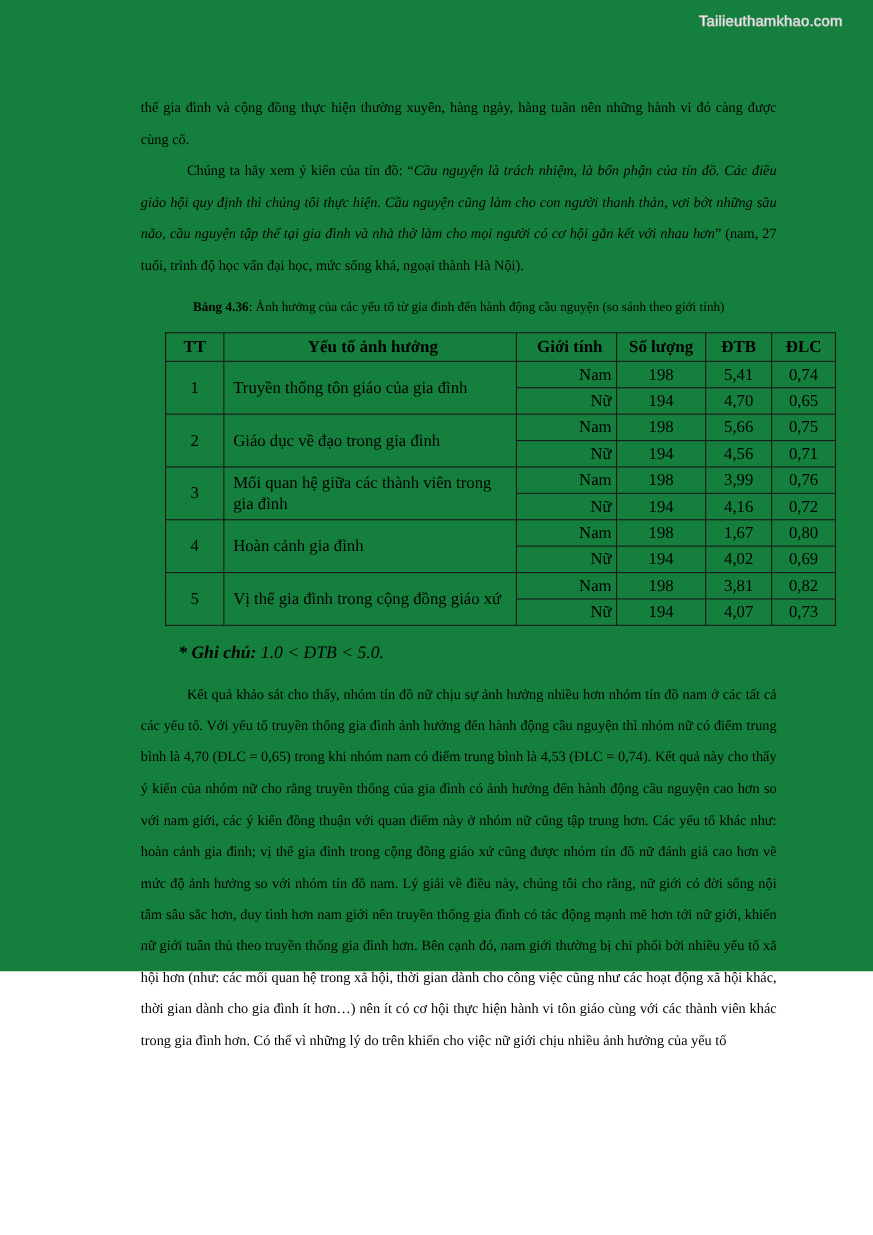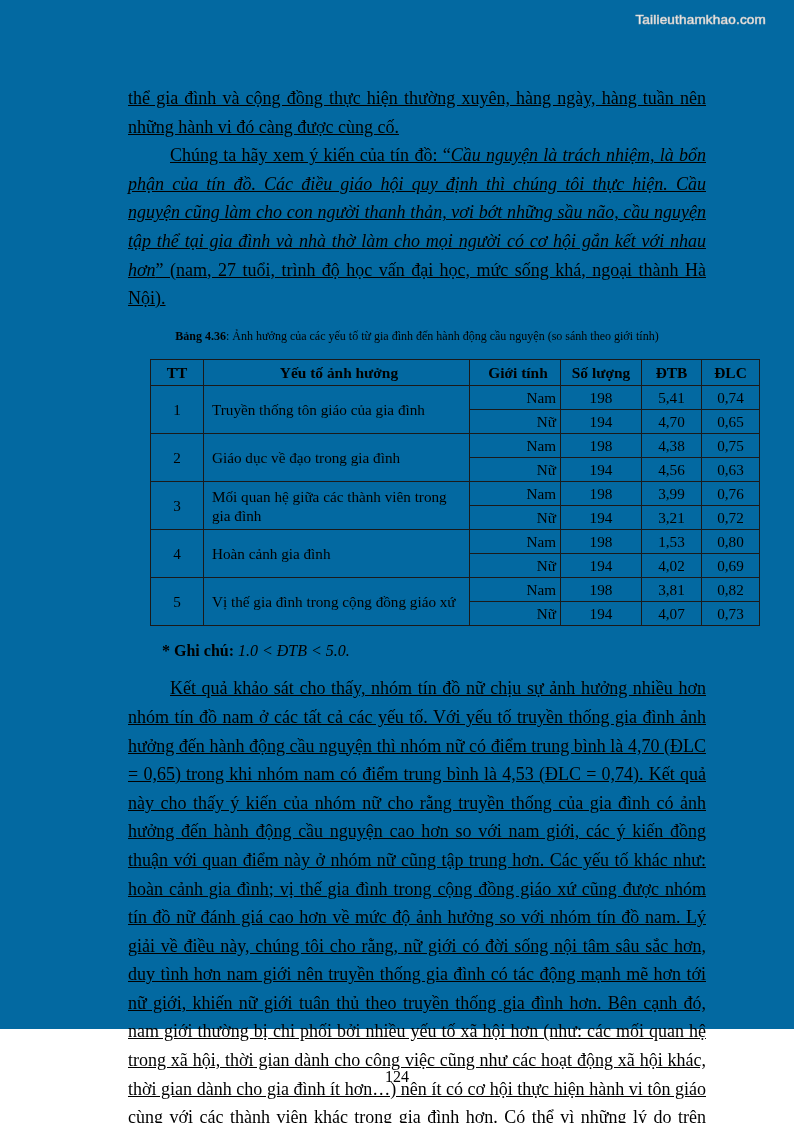--- a/index.html
+++ b/index.html
@@ -12,22 +12,22 @@
     background: #ffffff;
     font-family: "Liberation Serif", "DejaVu Serif", serif;
     color: #000000;
     position: relative;
     overflow: hidden;
   }
   .page {
     position: absolute;
     left: 0; top: 0;
     width: 794px;
-    height: 1029px;
-    background: #0369a1;
+    height: 883px;
+    background: #15803d;
   }
   .watermark {
     position: absolute;
     top: 12px;
     right: 28px;
     font-family: "Liberation Sans", "DejaVu Sans", sans-serif;
     font-size: 13.5px;
     letter-spacing: 0.2px;
     color: #ffffff;
     -webkit-text-stroke: 0.6px #c3c3c3;
@@ -36,26 +36,25 @@
     white-space: nowrap;
   }
   .content {
     position: absolute;
     left: 128px;
     top: 84px;
     width: 578px;
   }
   p.body-text {
     margin: 0;
-    font-size: 18px;
+    font-size: 13px;
     line-height: 28.6px;
     text-align: justify;
     text-justify: inter-word;
     hyphens: none;
-    text-decoration: underline;
   }
   p.body-text.indent {
     text-indent: 42px;
   }
   .italic {
     font-style: italic;
   }
   .caption {
     margin: 0;
     padding-top: 9px;
@@ -112,20 +111,21 @@
   }
   .note {
     margin: 0;
     padding-top: 11px;
     padding-left: 34px;
     font-size: 16px;
     line-height: 28px;
   }
   .note b {
     font-weight: bold;
+    font-style: italic;
   }
   .note .note-value {
     font-style: italic;
   }
   .para-gap {
     height: 9px;
   }
   .page-number {
     position: absolute;
     left: 0;
@@ -178,51 +178,51 @@
           <td class="col-count">194</td>
           <td class="col-dtb">4,70</td>
           <td class="col-dlc">0,65</td>
         </tr>
 
         <tr>
           <td class="tt-cell" rowspan="2">2</td>
           <td class="factor-cell" rowspan="2">Giáo dục về đạo trong gia đình</td>
           <td class="col-gender">Nam</td>
           <td class="col-count">198</td>
-          <td class="col-dtb">4,38</td>
+          <td class="col-dtb">5,66</td>
           <td class="col-dlc">0,75</td>
         </tr>
         <tr>
           <td class="col-gender">Nữ</td>
           <td class="col-count">194</td>
           <td class="col-dtb">4,56</td>
-          <td class="col-dlc">0,63</td>
+          <td class="col-dlc">0,71</td>
         </tr>
 
         <tr>
           <td class="tt-cell" rowspan="2">3</td>
           <td class="factor-cell" rowspan="2">Mối quan hệ giữa các thành viên trong gia đình</td>
           <td class="col-gender">Nam</td>
           <td class="col-count">198</td>
           <td class="col-dtb">3,99</td>
           <td class="col-dlc">0,76</td>
         </tr>
         <tr>
           <td class="col-gender">Nữ</td>
           <td class="col-count">194</td>
-          <td class="col-dtb">3,21</td>
+          <td class="col-dtb">4,16</td>
           <td class="col-dlc">0,72</td>
         </tr>
 
         <tr>
           <td class="tt-cell" rowspan="2">4</td>
           <td class="factor-cell" rowspan="2">Hoàn cảnh gia đình</td>
           <td class="col-gender">Nam</td>
           <td class="col-count">198</td>
-          <td class="col-dtb">1,53</td>
+          <td class="col-dtb">1,67</td>
           <td class="col-dlc">0,80</td>
         </tr>
         <tr>
           <td class="col-gender">Nữ</td>
           <td class="col-count">194</td>
           <td class="col-dtb">4,02</td>
           <td class="col-dlc">0,69</td>
         </tr>
 
         <tr>
@@ -243,15 +243,14 @@
     </table>
 
     <p class="note"><b>* Ghi chú:</b> <span class="note-value">1.0 &lt; ĐTB &lt; 5.0.</span></p>
 
     <div class="para-gap"></div>
 
     <p class="body-text indent">Kết quả khảo sát cho thấy, nhóm tín đồ nữ chịu sự ảnh hưởng nhiều hơn nhóm tín đồ nam ở các tất cả các yếu tố. Với yếu tố truyền thống gia đình ảnh hưởng đến hành động cầu nguyện thì nhóm nữ có điểm trung bình là 4,70 (ĐLC = 0,65) trong khi nhóm nam có điểm trung bình là 4,53 (ĐLC = 0,74). Kết quả này cho thấy ý kiến của nhóm nữ cho rằng truyền thống của gia đình có ảnh hưởng đến hành động cầu nguyện cao hơn so với nam giới, các ý kiến đồng thuận với quan điểm này ở nhóm nữ cũng tập trung hơn. Các yếu tố khác như: hoàn cảnh gia đình; vị thế gia đình trong cộng đồng giáo xứ cũng được nhóm tín đồ nữ đánh giá cao hơn về mức độ ảnh hưởng so với nhóm tín đồ nam. Lý giải về điều này, chúng tôi cho rằng, nữ giới có đời sống nội tâm sâu sắc hơn, duy tình hơn nam giới nên truyền thống gia đình có tác động mạnh mẽ hơn tới nữ giới, khiến nữ giới tuân thủ theo truyền thống gia đình hơn. Bên cạnh đó, nam giới thường bị chi phối bởi nhiều yếu tố xã hội hơn (như: các mối quan hệ trong xã hội, thời gian dành cho công việc cũng như các hoạt động xã hội khác, thời gian dành cho gia đình ít hơn…) nên ít có cơ hội thực hiện hành vi tôn giáo cùng với các thành viên khác trong gia đình hơn. Có thể vì những lý do trên khiến cho việc nữ giới chịu nhiều ảnh hưởng của yếu tố</p>
 
   </div>
 
-  <div class="page-number">124</div>
 
 </div>
 
 </body></html>

